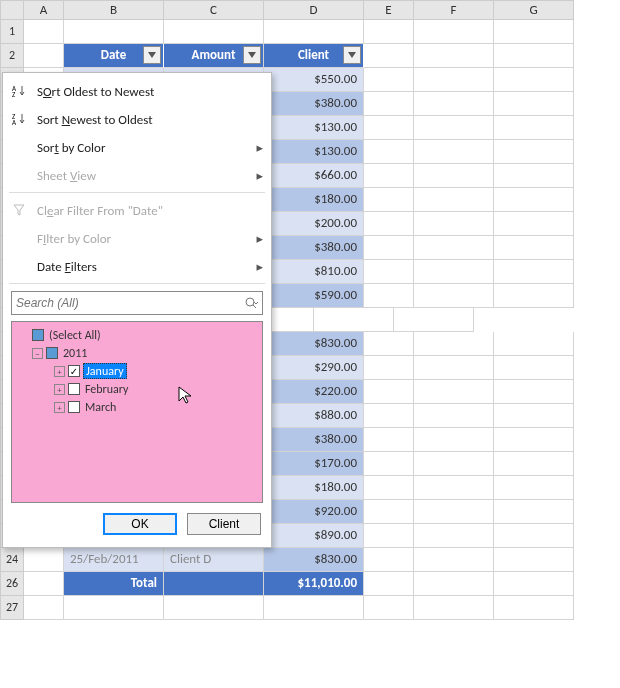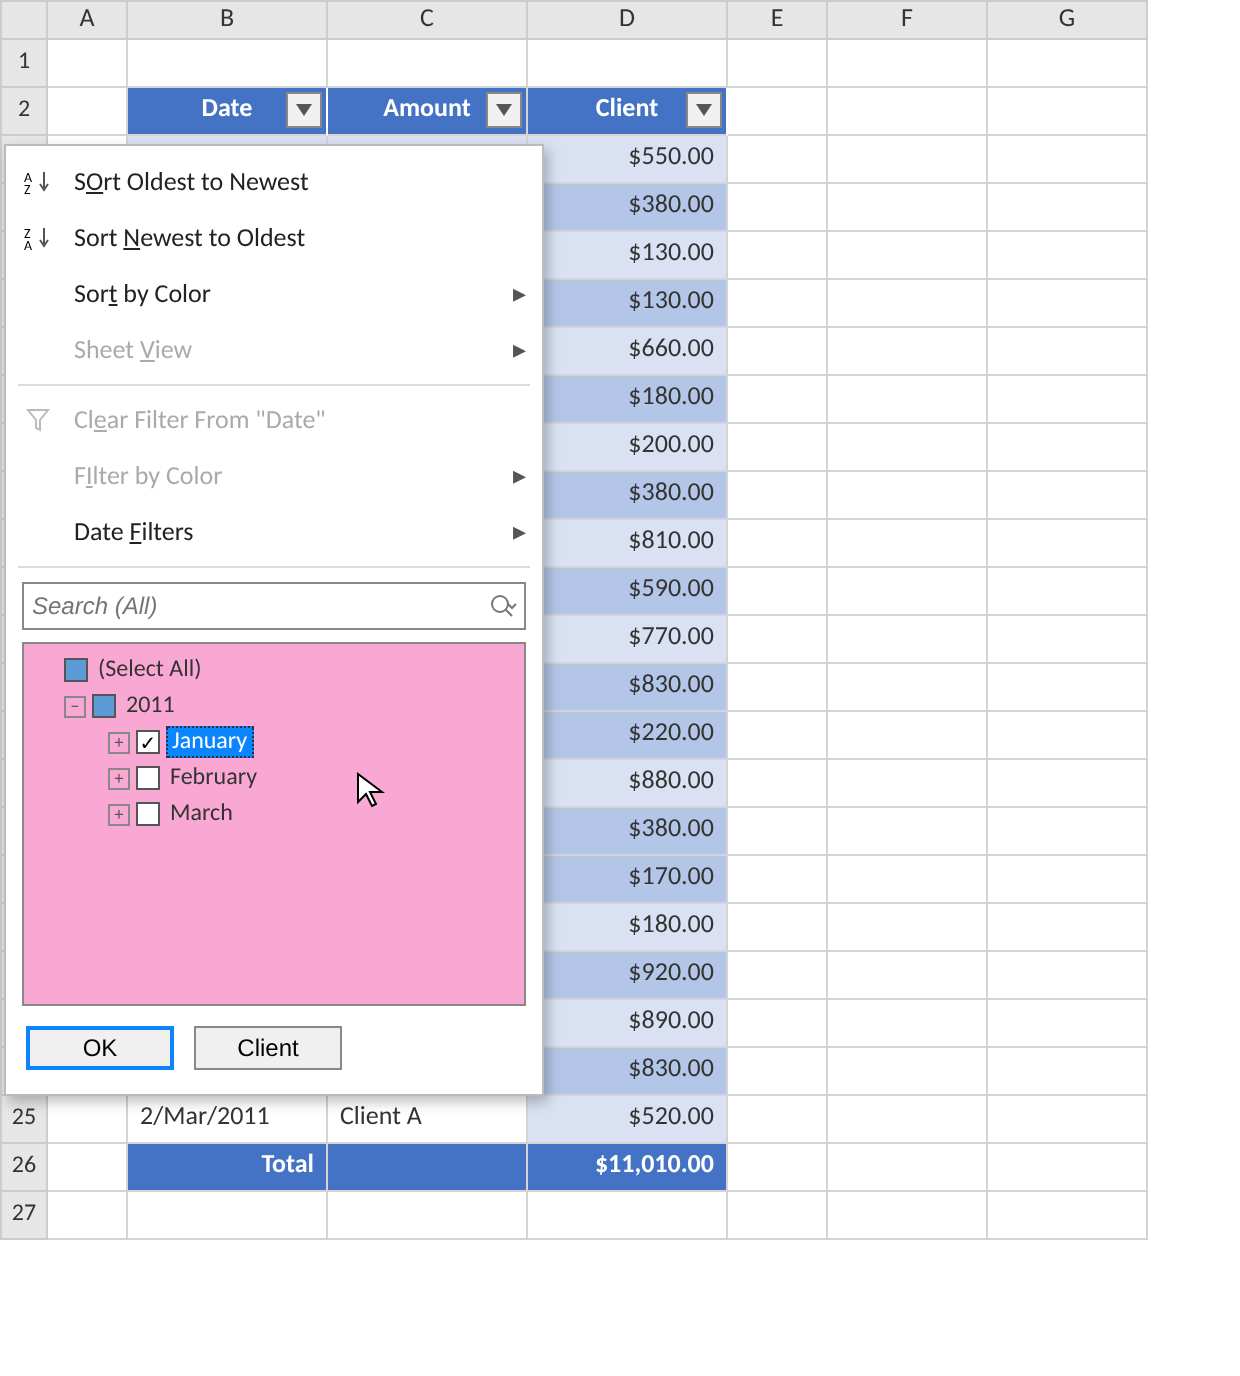--- a/index.html
+++ b/index.html
@@ -74,21 +74,21 @@
     font-size:12px; overflow:hidden; background:#f9a8d4;
   }
   .tn{display:flex;align-items:center;height:18px;gap:3px}
   .tn .exp{width:11px;height:11px;border:1px solid #888;font-size:9px;line-height:9px;text-align:center;color:#555}
   .tn .cb{width:12px;height:12px;border:1px solid #555;display:flex;align-items:center;justify-content:center;font-size:10px;background:#fff}
   .tn .cb.ind{background:#5B9BD5}
   .tn .cb.chk::after{content:"✓";color:#000;font-size:10px}
   .tn .txt{padding:0 2px}
   .tn .txt.sel{background:#0a84ff;color:#fff;border:1px dotted #333}
   .lvl0{padding-left:4px}.lvl1{padding-left:18px}.lvl2{padding-left:40px}
-  .btns{display:flex;justify-content:flex-start;gap:10px;padding:8px 10px}
+  .btns{display:flex;justify-content:flex-end;gap:10px;padding:8px 10px}
   .btns button{width:74px;height:22px;border:1px solid #888;background:#f0f0f0;font-size:12px}
   .btns .ok{border:1px solid #0a84ff;box-shadow:0 0 0 1px #0a84ff inset}
   .underline{text-decoration:underline}
   .cursor{position:absolute;left:178px;top:386px;pointer-events:none}
 </style>
 </head>
 <body>
 
 <div class="grid">
   <div class="colheaders">
@@ -232,31 +232,40 @@
         <div class="cell D">$590.00</div>
         <div class="cell E"></div>
         <div class="cell F"></div>
         <div class="cell G"></div>
       </div>
       <div class="row band0">
         <div class="rh">13</div>
         <div class="cell A"></div>
         <div class="cell B"></div>
         <div class="cell C"></div>
-        <div class="cell D">$770.00</div>
         <div class="cell E"></div>
         <div class="cell F"></div>
         <div class="cell G"></div>
       </div>
       <div class="row band1">
         <div class="rh">14</div>
         <div class="cell A"></div>
         <div class="cell B"></div>
         <div class="cell C"></div>
         <div class="cell D">$830.00</div>
+        <div class="cell E"></div>
+        <div class="cell F"></div>
+        <div class="cell G"></div>
+      </div>
+      <div class="row band0">
+        <div class="rh">15</div>
+        <div class="cell A"></div>
+        <div class="cell B"></div>
+        <div class="cell C"></div>
+        <div class="cell D">$290.00</div>
         <div class="cell E"></div>
         <div class="cell F"></div>
         <div class="cell G"></div>
       </div>
       <div class="row band1">
         <div class="rh">16</div>
         <div class="cell A"></div>
         <div class="cell B"></div>
         <div class="cell C"></div>
         <div class="cell D">$220.00</div>
@@ -323,30 +332,20 @@
         <div class="cell E"></div>
         <div class="cell F"></div>
         <div class="cell G"></div>
       </div>
       <div class="row row24 band1">
         <div class="rh">24</div>
         <div class="cell A"></div>
         <div class="cell B">25/Feb/2011</div>
         <div class="cell C">Client D</div>
         <div class="cell D">$830.00</div>
-        <div class="cell E"></div>
-        <div class="cell F"></div>
-        <div class="cell G"></div>
-      </div>
-      <div class="row row25 band0">
-        <div class="rh">25</div>
-        <div class="cell A"></div>
-        <div class="cell B">2/Mar/2011</div>
-        <div class="cell C">Client A</div>
-        <div class="cell D">$520.00</div>
         <div class="cell E"></div>
         <div class="cell F"></div>
         <div class="cell G"></div>
       </div>
       <div class="row totalrow">
         <div class="rh">26</div>
         <div class="cell A"></div>
         <div class="cell B">Total</div>
         <div class="cell C"></div>
         <div class="cell D">$11,010.00</div>

